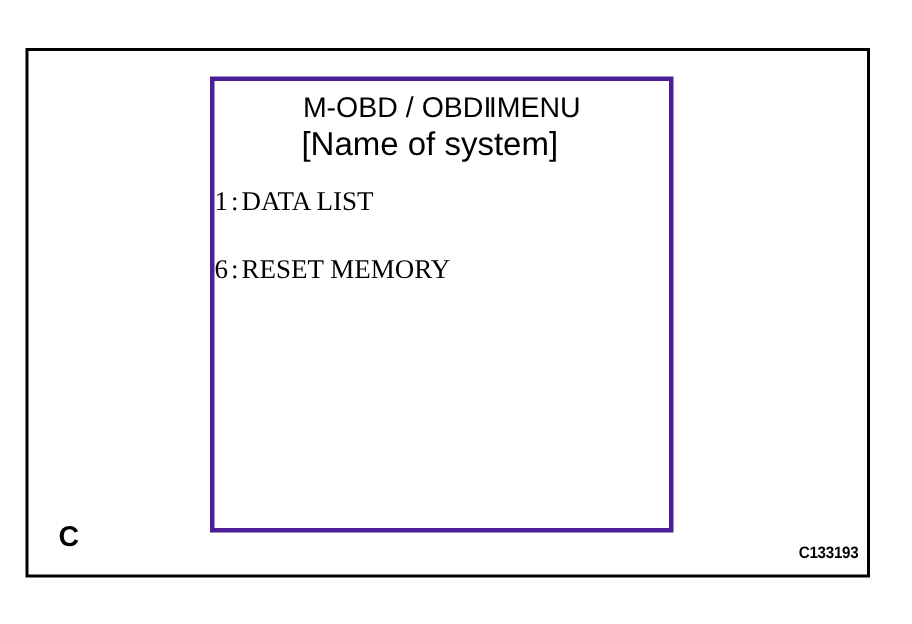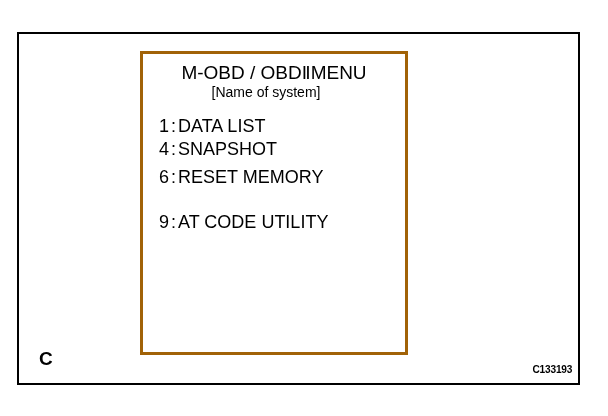--- a/index.html
+++ b/index.html
@@ -26,23 +26,23 @@
     border: 2px solid #000000;
     box-sizing: border-box;
     background: #ffffff;
   }
 
   
   #menu-panel {
     position: absolute;
     left: 121px;
     top: 17px;
-    width: 268px;
+    width: 309px;
     height: 304px;
-    border: 3px solid #a16207;
+    border: 3px solid #4c1d95;
     box-sizing: border-box;
     background: #ffffff;
   }
 
   .menu-title-block {
     margin-top: 7px;
     text-align: center;
     line-height: 1.0;
   }
   .menu-title-line {
@@ -50,46 +50,46 @@
     letter-spacing: 0px;
     white-space: nowrap;
     margin: 0;
     padding: 2px 0 0 0;
   }
   .roman-two {
     font-family: "Liberation Serif", serif;
     font-size: 18px;
   }
   .menu-subtitle-line {
-    font-size: 14px;
+    font-size: 22px;
     white-space: nowrap;
     margin: 0;
     padding: 3px 16px 0 0;
   }
 
   
   .menu-list {
     margin: 0;
     padding: 0;
     list-style: none;
   }
   .menu-group {
     margin: 0;
     padding: 0;
     list-style: none;
   }
   .menu-group-1 { margin-top: 16px; }
-  .menu-group-2 { margin-top: 5px; }
+  .menu-group-2 { margin-top: 22px; }
   .menu-group-3 { margin-top: 22px; }
 
   .menu-item {
     font-size: 18px;
     line-height: 23px;
     white-space: nowrap;
-    padding-left: 16px;
+    font-family: Liberation Serif, serif;
   }
   .menu-item-key {
     display: inline;
   }
   .menu-item-sep {
     display: inline;
     padding: 0 2px;
   }
   .menu-item-label {
     display: inline;
@@ -127,33 +127,31 @@
     <div class="menu-title-block">
       <div class="menu-title-line"><span>M-OBD / OBD</span><span class="roman-two">Ⅱ</span><span>MENU</span></div>
       <div class="menu-subtitle-line">[Name of system]</div>
     </div>
 
     <ul class="menu-list">
 
       <li class="menu-group menu-group-1">
         <ul class="menu-group">
           <li class="menu-item"><span class="menu-item-key">1</span><span class="menu-item-sep">:</span><span class="menu-item-label">DATA LIST</span></li>
-          <li class="menu-item"><span class="menu-item-key">4</span><span class="menu-item-sep">:</span><span class="menu-item-label">SNAPSHOT</span></li>
         </ul>
       </li>
 
       <li class="menu-group menu-group-2">
         <ul class="menu-group">
           <li class="menu-item"><span class="menu-item-key">6</span><span class="menu-item-sep">:</span><span class="menu-item-label">RESET MEMORY</span></li>
         </ul>
       </li>
 
       <li class="menu-group menu-group-3">
         <ul class="menu-group">
-          <li class="menu-item"><span class="menu-item-key">9</span><span class="menu-item-sep">:</span><span class="menu-item-label">AT CODE UTILITY</span></li>
         </ul>
       </li>
 
     </ul>
   </div>
 
   <div id="panel-letter">C</div>
 
   <div id="figure-code">C133193</div>
 

